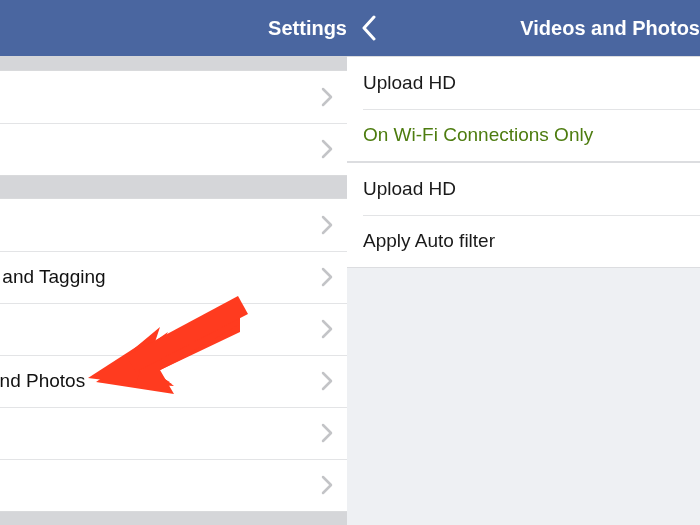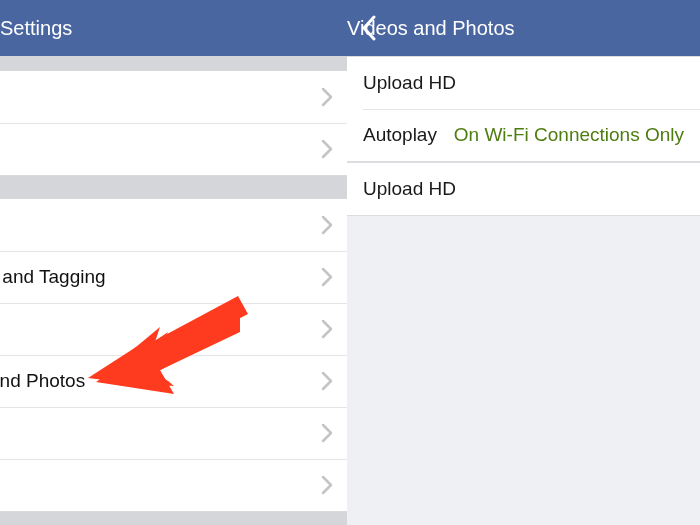--- a/index.html
+++ b/index.html
@@ -28,23 +28,23 @@
       background: #4a66a0;
       color: #fff;
       display: flex;
       align-items: center;
       position: relative;
       flex: 0 0 56px;
     }
     .header-title {
       position: absolute;
       left: 0; right: 0;
-      text-align: left;
+      text-align: right;
       font-size: 20px;
-      font-weight: 400;
+      font-weight: 700;
       pointer-events: none;
       white-space: nowrap;
     }
     .back-btn {
       position: absolute;
       left: 14px;
       top: 0; bottom: 0;
       display: flex;
       align-items: center;
       z-index: 2;
@@ -268,25 +268,28 @@
       </div>
       <div class="header-title">Videos and Photos</div>
     </div>
     <div class="content">
       <div class="section">
         <div class="srow">
           <span class="label">Upload HD</span>
           <span class="value"></span>
         </div>
         <div class="srow">
-          <span class="label">Autoplay</span>
           <span class="value">On Wi-Fi Connections Only</span>
         </div>
       </div>
       <div class="section">
         <div class="srow">
           <span class="label">Upload HD</span>
           <span class="value"></span>
         </div>
+        <div class="srow">
+          <span class="label">Apply Auto filter</span>
+          <span class="value"></span>
+        </div>
       </div>
     </div>
   </div>
 </div>
 
 </body></html>

